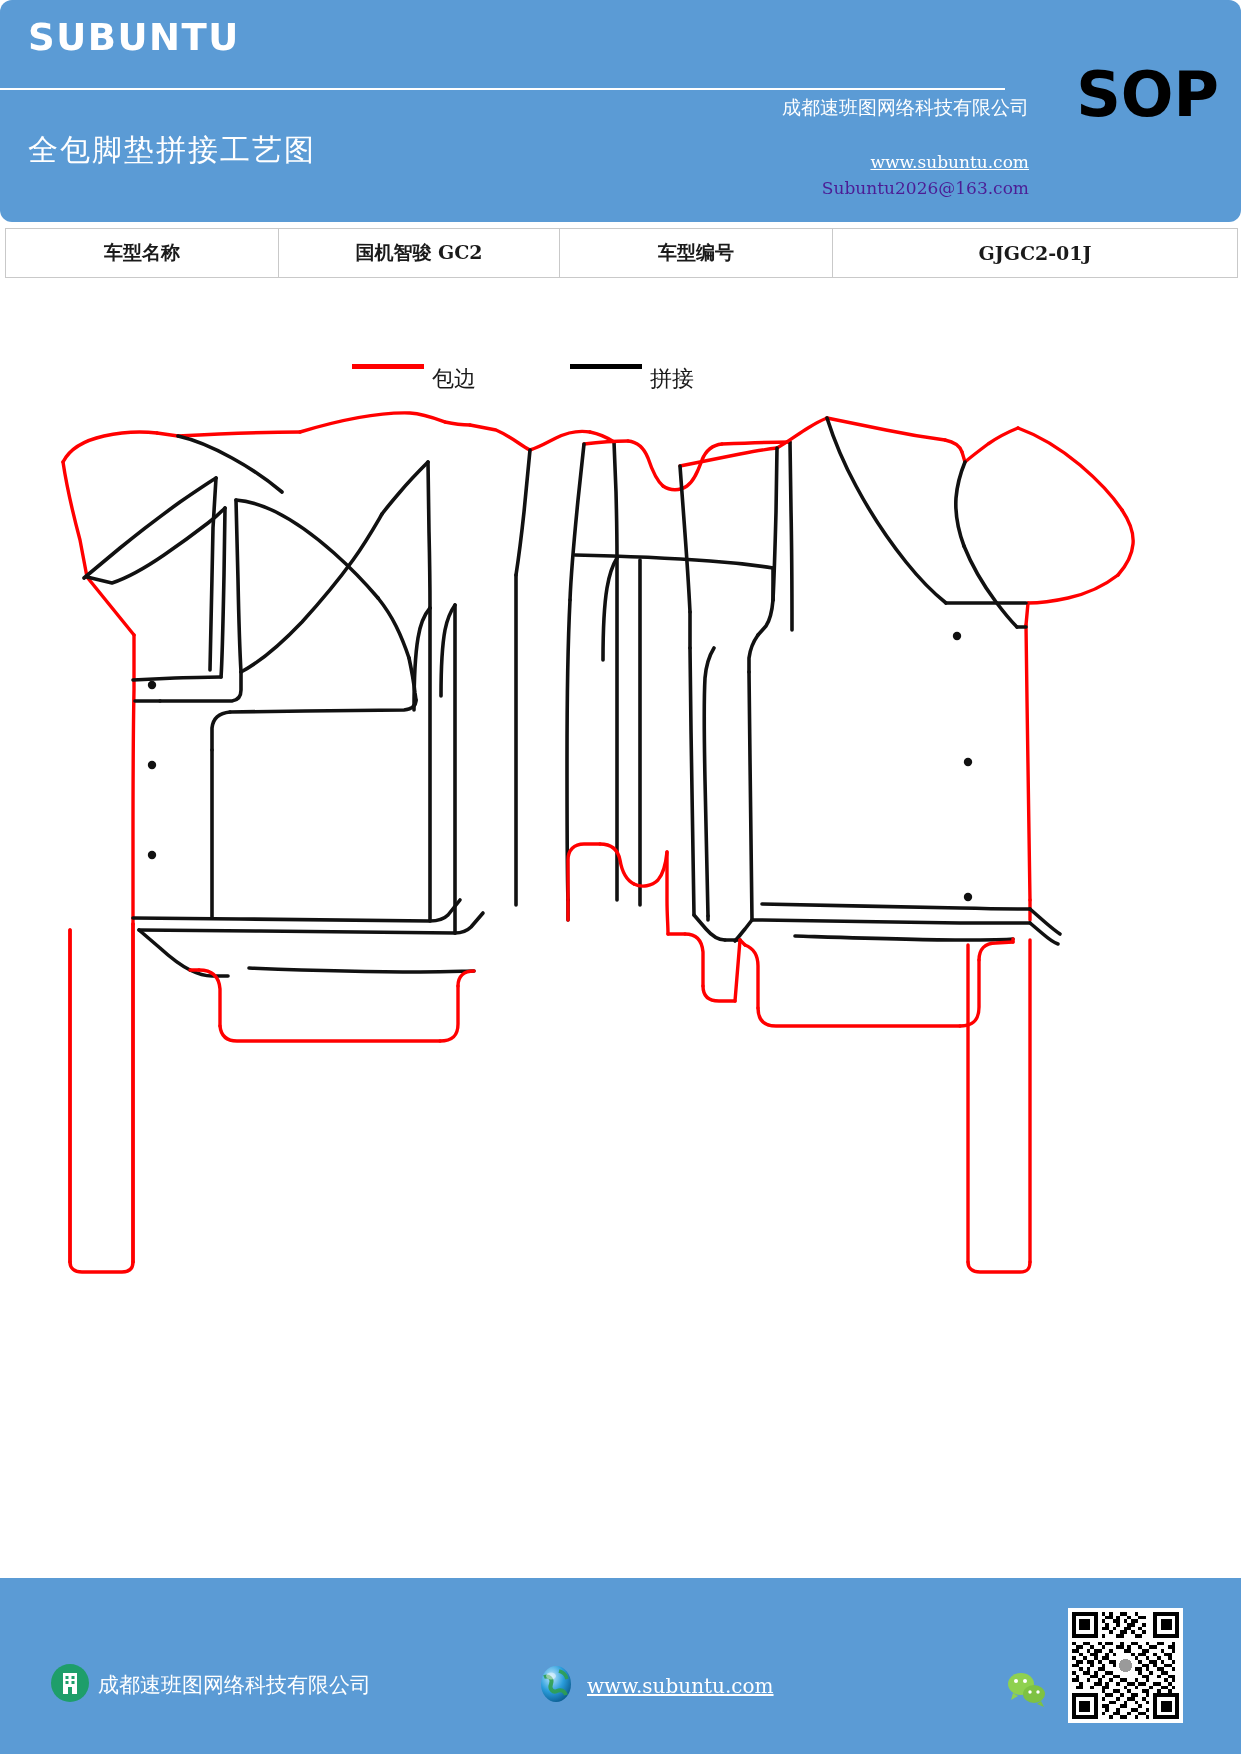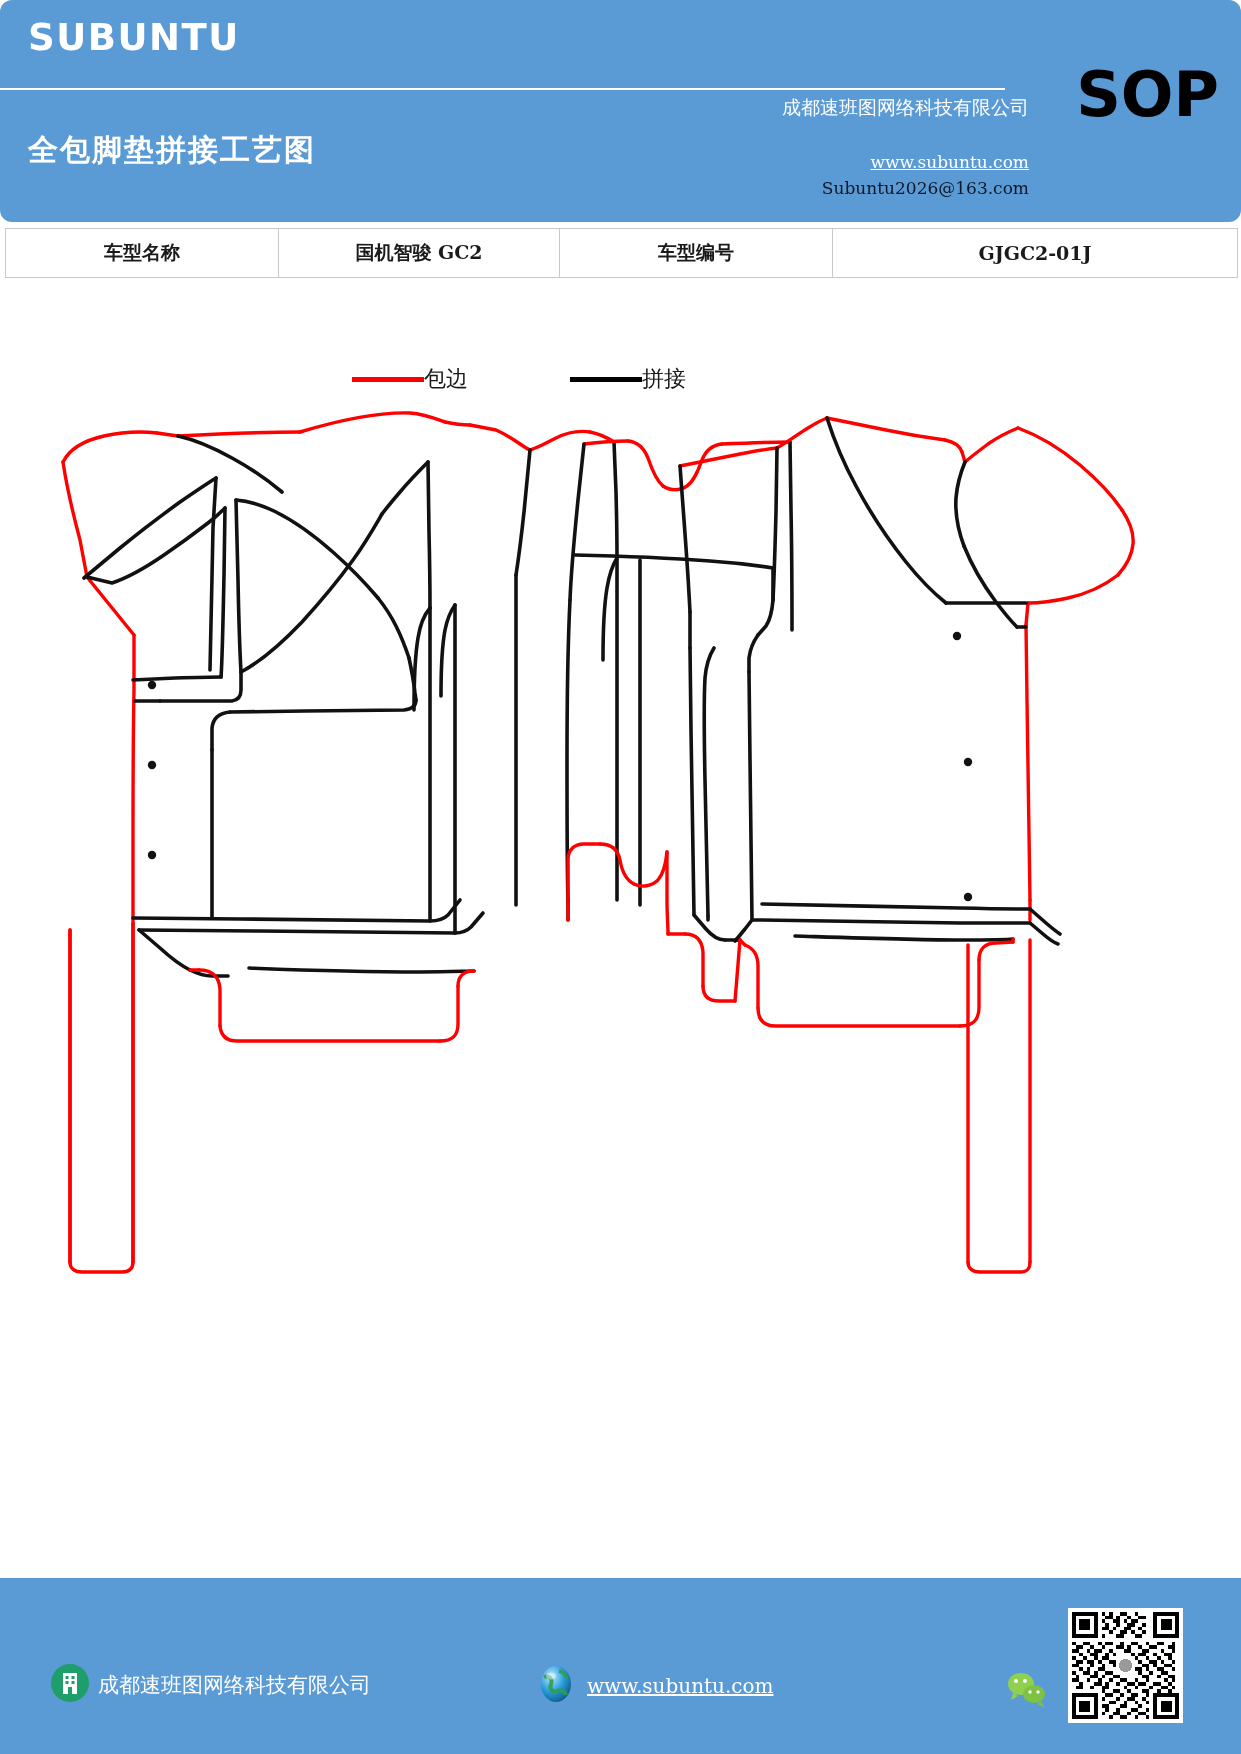--- a/index.html
+++ b/index.html
@@ -43,21 +43,21 @@
     width: 1005px;
     height: 2px;
     background: #ffffff;
   }
   .doc-title {
     position: absolute;
     left: 28px;
     top: 130px;
     color: #ffffff;
     font-family: "DejaVu Sans", sans-serif;
-    font-weight: bold;
+    font-weight: normal;
     font-size: 30px;
     letter-spacing: 2px;
     white-space: nowrap;
     text-align: center;
   }
   .sop-label {
     position: absolute;
     right: 22px;
     top: 62px;
     color: #000000;
@@ -83,21 +83,21 @@
     color: #ffffff;
     font-family: "DejaVu Serif", serif;
     font-size: 17px;
     text-decoration: underline;
     white-space: nowrap;
   }
   .email-top {
     position: absolute;
     right: 212px;
     top: 178px;
-    color: #0f172a;
+    color: #4c1d95;
     font-family: "DejaVu Serif", serif;
     font-size: 17px;
     white-space: nowrap;
   }
 
   
   .info-table {
     position: absolute;
     left: 5px;
     top: 228px;
@@ -125,22 +125,22 @@
   .legend {
     position: absolute;
     left: 0;
     top: 358px;
     width: 1241px;
     height: 40px;
   }
   .legend-item {
     position: absolute;
     display: flex;
-    align-items: center;
-    gap: 0;
+    align-items: flex-start;
+    gap: 8px;
   }
   .legend-item.left  { left: 352px; top: 6px; }
   .legend-item.right { left: 570px; top: 6px; }
   .legend-swatch {
     display: block;
     width: 72px;
     height: 5px;
   }
   .legend-swatch.red   { background: #ff0000; }
   .legend-swatch.black { background: #000000; }

